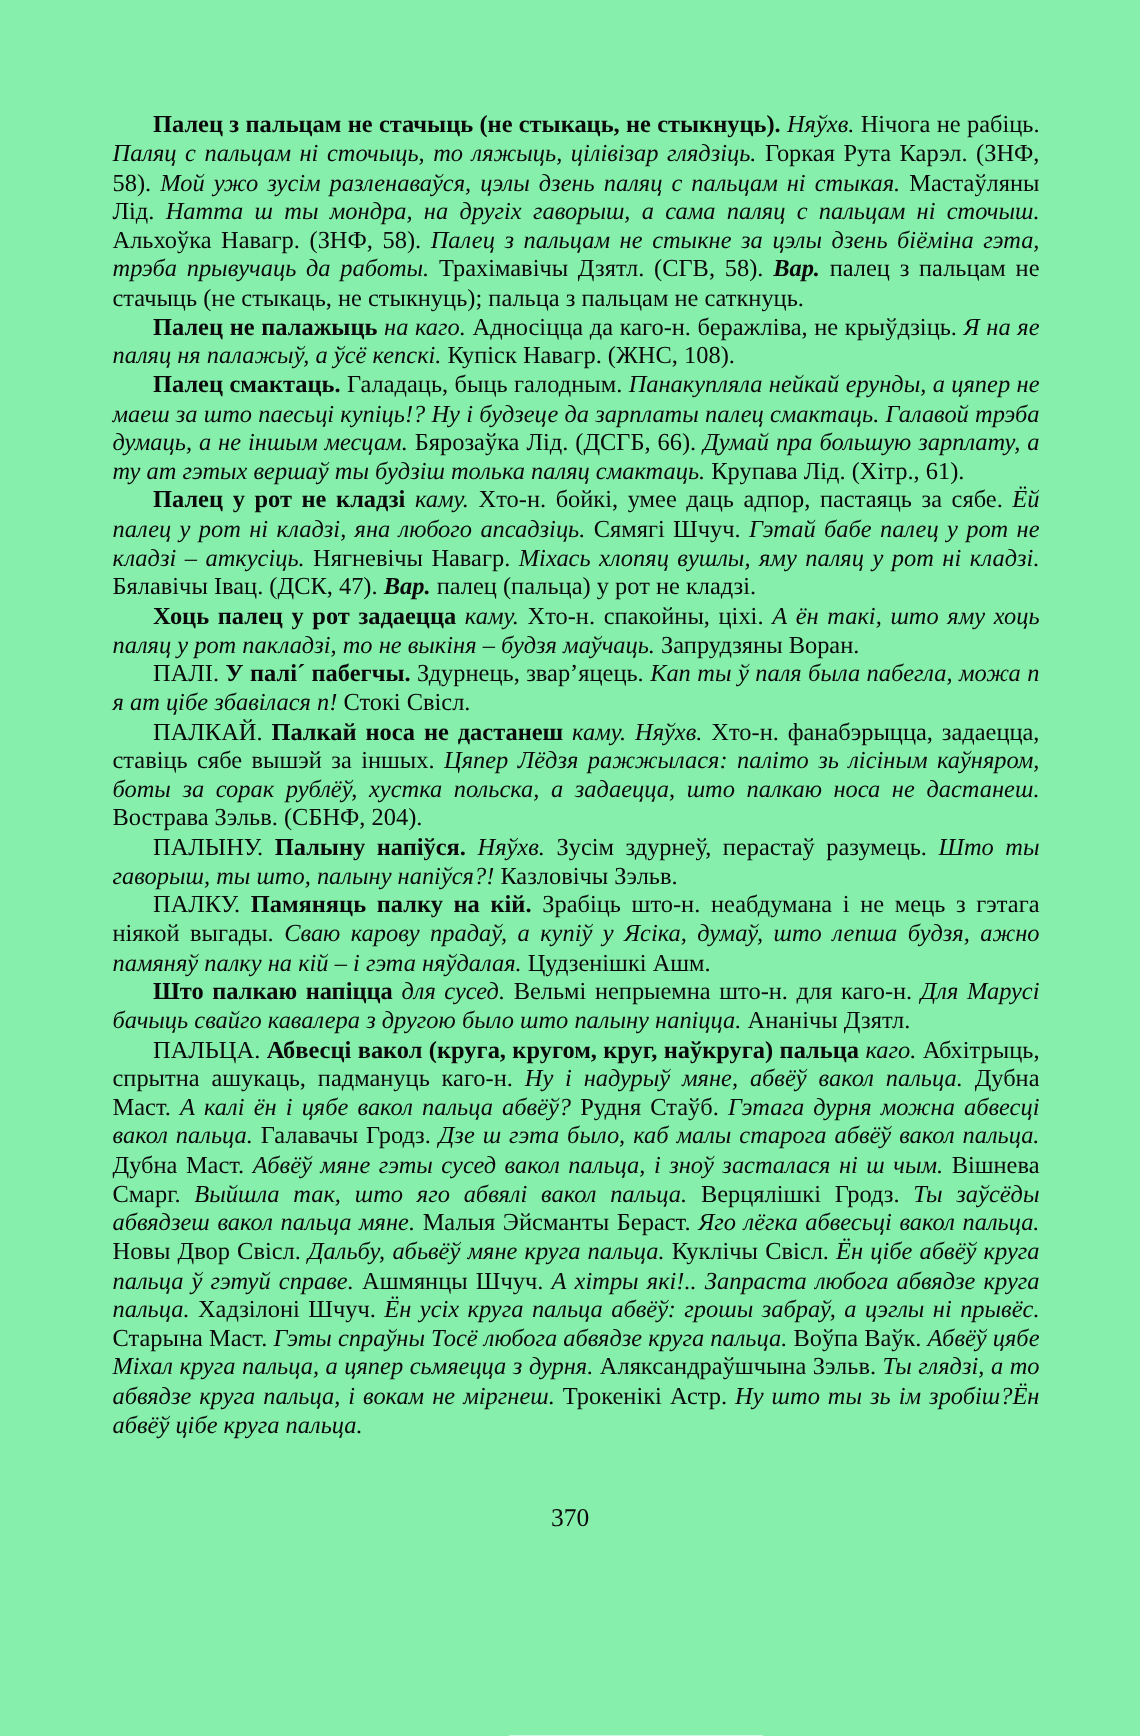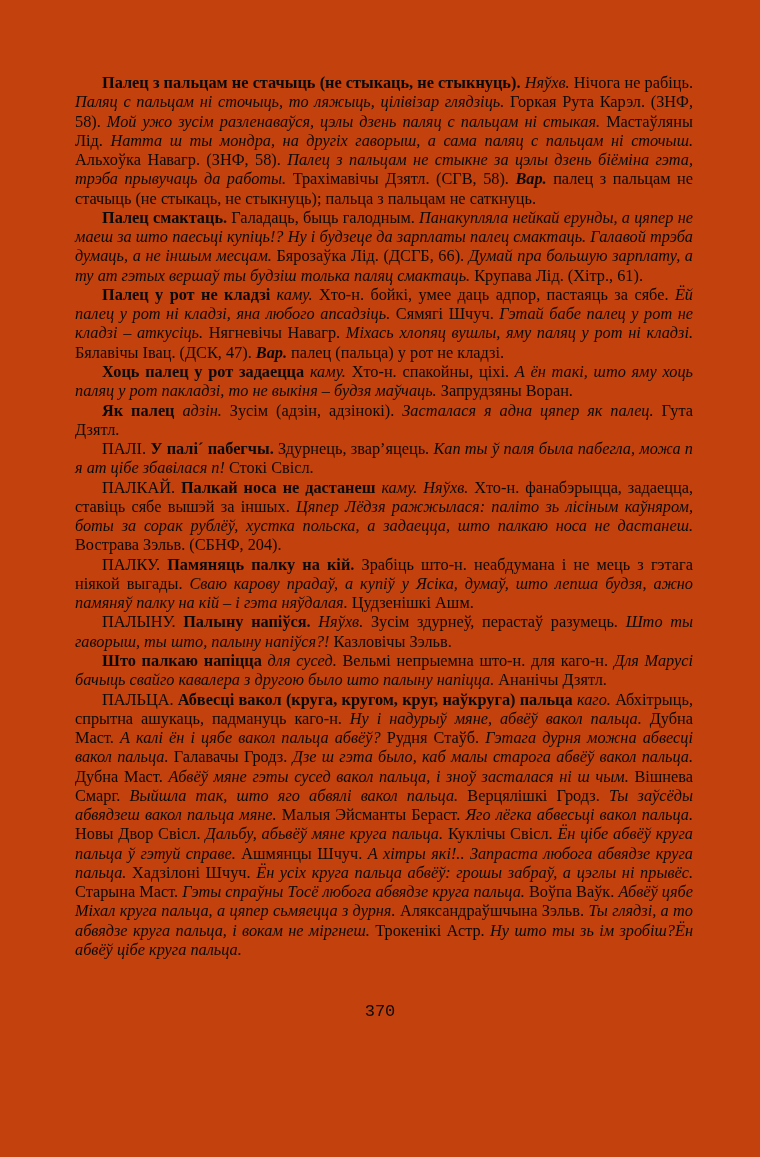--- a/index.html
+++ b/index.html
@@ -1,20 +1,20 @@
 <!DOCTYPE html>
 <html><head>
 <meta charset="utf-8">
 <style>
   html, body { margin: 0; padding: 0; background: #ffffff; }
   .page {
     position: relative;
     width: 760px;
     height: 1157px;
-    background: #c2410c;
+    background: #86efac;
     overflow: hidden;
     color: #000;
   }
   .text-block {
     position: absolute;
     left: 75px;
     top: 73px;
     width: 618px;
     font-family: "Liberation Serif", serif;
     font-size: 16.3px;
@@ -30,36 +30,36 @@
   .n  { font-style: normal; font-weight: normal; }
   .b  { font-weight: bold; }
   .i  { font-style: italic; }
   .bi { font-weight: bold; font-style: italic; }
   .page-number {
     position: absolute;
     left: 0;
     top: 1002px;
     width: 100%;
     text-align: center;
-    font-family: Liberation Mono, monospace;
+    font-family: Liberation Serif, serif;
     font-size: 17px;
     color: #0a0a0a;
   }
 </style>
 </head>
 <body>
 
 <div class="page">
   <div class="text-block">
       <p><span class="b">Палец з пальцам не стачыць (не стыкаць, не стыкнуць). </span><span class="i">Няўхв. </span><span class="n">Нічога не рабіць. </span><span class="i">Паляц с пальцам ні сточыць, то ляжыць, цілівізар глядзіць. </span><span class="n">Горкая Рута Карэл. (ЗНФ, 58). </span><span class="i">Мой ужо зусім разленаваўся, цэлы дзень паляц с пальцам ні стыкая. </span><span class="n">Мастаўляны Лід. </span><span class="i">Натта ш ты мондра, на другіх гаворыш, а сама паляц с пальцам ні сточыш. </span><span class="n">Альхоўка Навагр. (ЗНФ, 58). </span><span class="i">Палец з пальцам не стыкне за цэлы дзень біёміна гэта, трэба прывучаць да работы. </span><span class="n">Трахімавічы Дзятл. (СГВ, 58). </span><span class="bi">Вар. </span><span class="n">палец з пальцам не стачыць (не стыкаць, не стыкнуць); пальца з пальцам не саткнуць.</span></p>
+      <p><span class="b">Палец не палажыць </span><span class="i">на каго. </span><span class="n">Адносіцца да каго-н. беражліва, не крыўдзіць. </span><span class="i">Я на яе паляц ня палажыў, а ўсё кепскі. </span><span class="n">Купіск Навагр. (ЖНС, 108).</span></p>
       <p><span class="b">Палец смактаць. </span><span class="n">Галадаць, быць галодным. </span><span class="i">Панакупляла нейкай ерунды, а цяпер не маеш за што паесьці купіць!? Ну і будзеце да зарплаты палец смактаць. Галавой трэба думаць, а не іншым месцам. </span><span class="n">Бярозаўка Лід. (ДСГБ, 66). </span><span class="i">Думай пра большую зарплату, а ту ат гэтых вершаў ты будзіш толька паляц смактаць. </span><span class="n">Крупава Лід. (Хітр., 61).</span></p>
       <p><span class="b">Палец у рот не кладзі </span><span class="i">каму. </span><span class="n">Хто-н. бойкі, умее даць адпор, пастаяць за сябе. </span><span class="i">Ёй палец у рот ні кладзі, яна любого апсадзіць. </span><span class="n">Сямягі Шчуч. </span><span class="i">Гэтай бабе палец у рот не кладзі – аткусіць. </span><span class="n">Нягневічы Навагр. </span><span class="i">Міхась хлопяц вушлы, яму паляц у рот ні кладзі. </span><span class="n">Бялавічы Івац. (ДСК, 47). </span><span class="bi">Вар. </span><span class="n">палец (пальца) у рот не кладзі.</span></p>
       <p><span class="b">Хоць палец у рот задаецца </span><span class="i">каму. </span><span class="n">Хто-н. спакойны, ціхі. </span><span class="i">А ён такі, што яму хоць паляц у рот пакладзі, то не выкіня – будзя маўчаць. </span><span class="n">Запрудзяны Воран.</span></p>
-      <p><span class="b">Як палец </span><span class="i">адзін. </span><span class="n">Зусім (адзін, адзінокі). </span><span class="i">Засталася я адна цяпер як палец. </span><span class="n">Гута Дзятл.</span></p>
       <p><span class="n">ПАЛІ. </span><span class="b">У палі´ пабегчы. </span><span class="n">Здурнець, звар’яцець. </span><span class="i">Кап ты ў паля была пабегла, можа п я ат цібе збавілася п! </span><span class="n">Стокі Свісл.</span></p>
       <p><span class="n">ПАЛКАЙ. </span><span class="b">Палкай носа не дастанеш </span><span class="i">каму. Няўхв. </span><span class="n">Хто-н. фанабэрыцца, задаецца, ставіць сябе вышэй за іншых. </span><span class="i">Цяпер Лёдзя ражжылася: паліто зь лісіным каўняром, боты за сорак рублёў, хустка польска, а задаецца, што палкаю носа не дастанеш. </span><span class="n">Вострава Зэльв. (СБНФ, 204).</span></p>
+      <p><span class="n">ПАЛЫНУ. </span><span class="b">Палыну напіўся. </span><span class="i">Няўхв. </span><span class="n">Зусім здурнеў, перастаў разумець. </span><span class="i">Што ты гаворыш, ты што, палыну напіўся?! </span><span class="n">Казловічы Зэльв.</span></p>
       <p><span class="n">ПАЛКУ. </span><span class="b">Памяняць палку на кій. </span><span class="n">Зрабіць што-н. неабдумана і не мець з гэтага ніякой выгады. </span><span class="i">Сваю карову прадаў, а купіў у Ясіка, думаў, што лепша будзя, ажно памяняў палку на кій – і гэта няўдалая. </span><span class="n">Цудзенішкі Ашм.</span></p>
-      <p><span class="n">ПАЛЫНУ. </span><span class="b">Палыну напіўся. </span><span class="i">Няўхв. </span><span class="n">Зусім здурнеў, перастаў разумець. </span><span class="i">Што ты гаворыш, ты што, палыну напіўся?! </span><span class="n">Казловічы Зэльв.</span></p>
       <p><span class="b">Што палкаю напіцца </span><span class="i">для сусед. </span><span class="n">Вельмі непрыемна што-н. для каго-н. </span><span class="i">Для Марусі бачыць свайго кавалера з другою было што палыну напіцца. </span><span class="n">Ананічы Дзятл.</span></p>
       <p><span class="n">ПАЛЬЦА. </span><span class="b">Абвесці вакол (круга, кругом, круг, наўкруга) пальца </span><span class="i">каго. </span><span class="n">Абхітрыць, спрытна ашукаць, падмануць каго-н. </span><span class="i">Ну і надурыў мяне, абвёў вакол пальца. </span><span class="n">Дубна Маст. </span><span class="i">А калі ён і цябе вакол пальца абвёў? </span><span class="n">Рудня Стаўб. </span><span class="i">Гэтага дурня можна абвесці вакол пальца. </span><span class="n">Галавачы Гродз. </span><span class="i">Дзе ш гэта было, каб малы старога абвёў вакол пальца. </span><span class="n">Дубна Маст. </span><span class="i">Абвёў мяне гэты сусед вакол пальца, і зноў засталася ні ш чым. </span><span class="n">Вішнева Смарг. </span><span class="i">Выйшла так, што яго абвялі вакол пальца. </span><span class="n">Верцялішкі Гродз. </span><span class="i">Ты заўсёды абвядзеш вакол пальца мяне. </span><span class="n">Малыя Эйсманты Бераст. </span><span class="i">Яго лёгка абвесьці вакол пальца. </span><span class="n">Новы Двор Свісл. </span><span class="i">Дальбу, абьвёў мяне круга пальца. </span><span class="n">Куклічы Свісл. </span><span class="i">Ён цібе абвёў круга пальца ў гэтуй справе. </span><span class="n">Ашмянцы Шчуч. </span><span class="i">А хітры які!.. Запраста любога абвядзе круга пальца. </span><span class="n">Хадзілоні Шчуч. </span><span class="i">Ён усіх круга пальца абвёў: грошы забраў, а цэглы ні прывёс. </span><span class="n">Старына Маст. </span><span class="i">Гэты спраўны Тосё любога абвядзе круга пальца. </span><span class="n">Воўпа Ваўк. </span><span class="i">Абвёў цябе Міхал круга пальца, а цяпер сьмяецца з дурня. </span><span class="n">Аляксандраўшчына Зэльв. </span><span class="i">Ты глядзі, а то абвядзе круга пальца, і вокам не міргнеш. </span><span class="n">Трокенікі Астр. </span><span class="i">Ну што ты зь ім зробіш?Ён абвёў цібе круга пальца.</span></p>
     </div>
   <div class="page-number">370</div>
 </div>
 
 </body></html>

